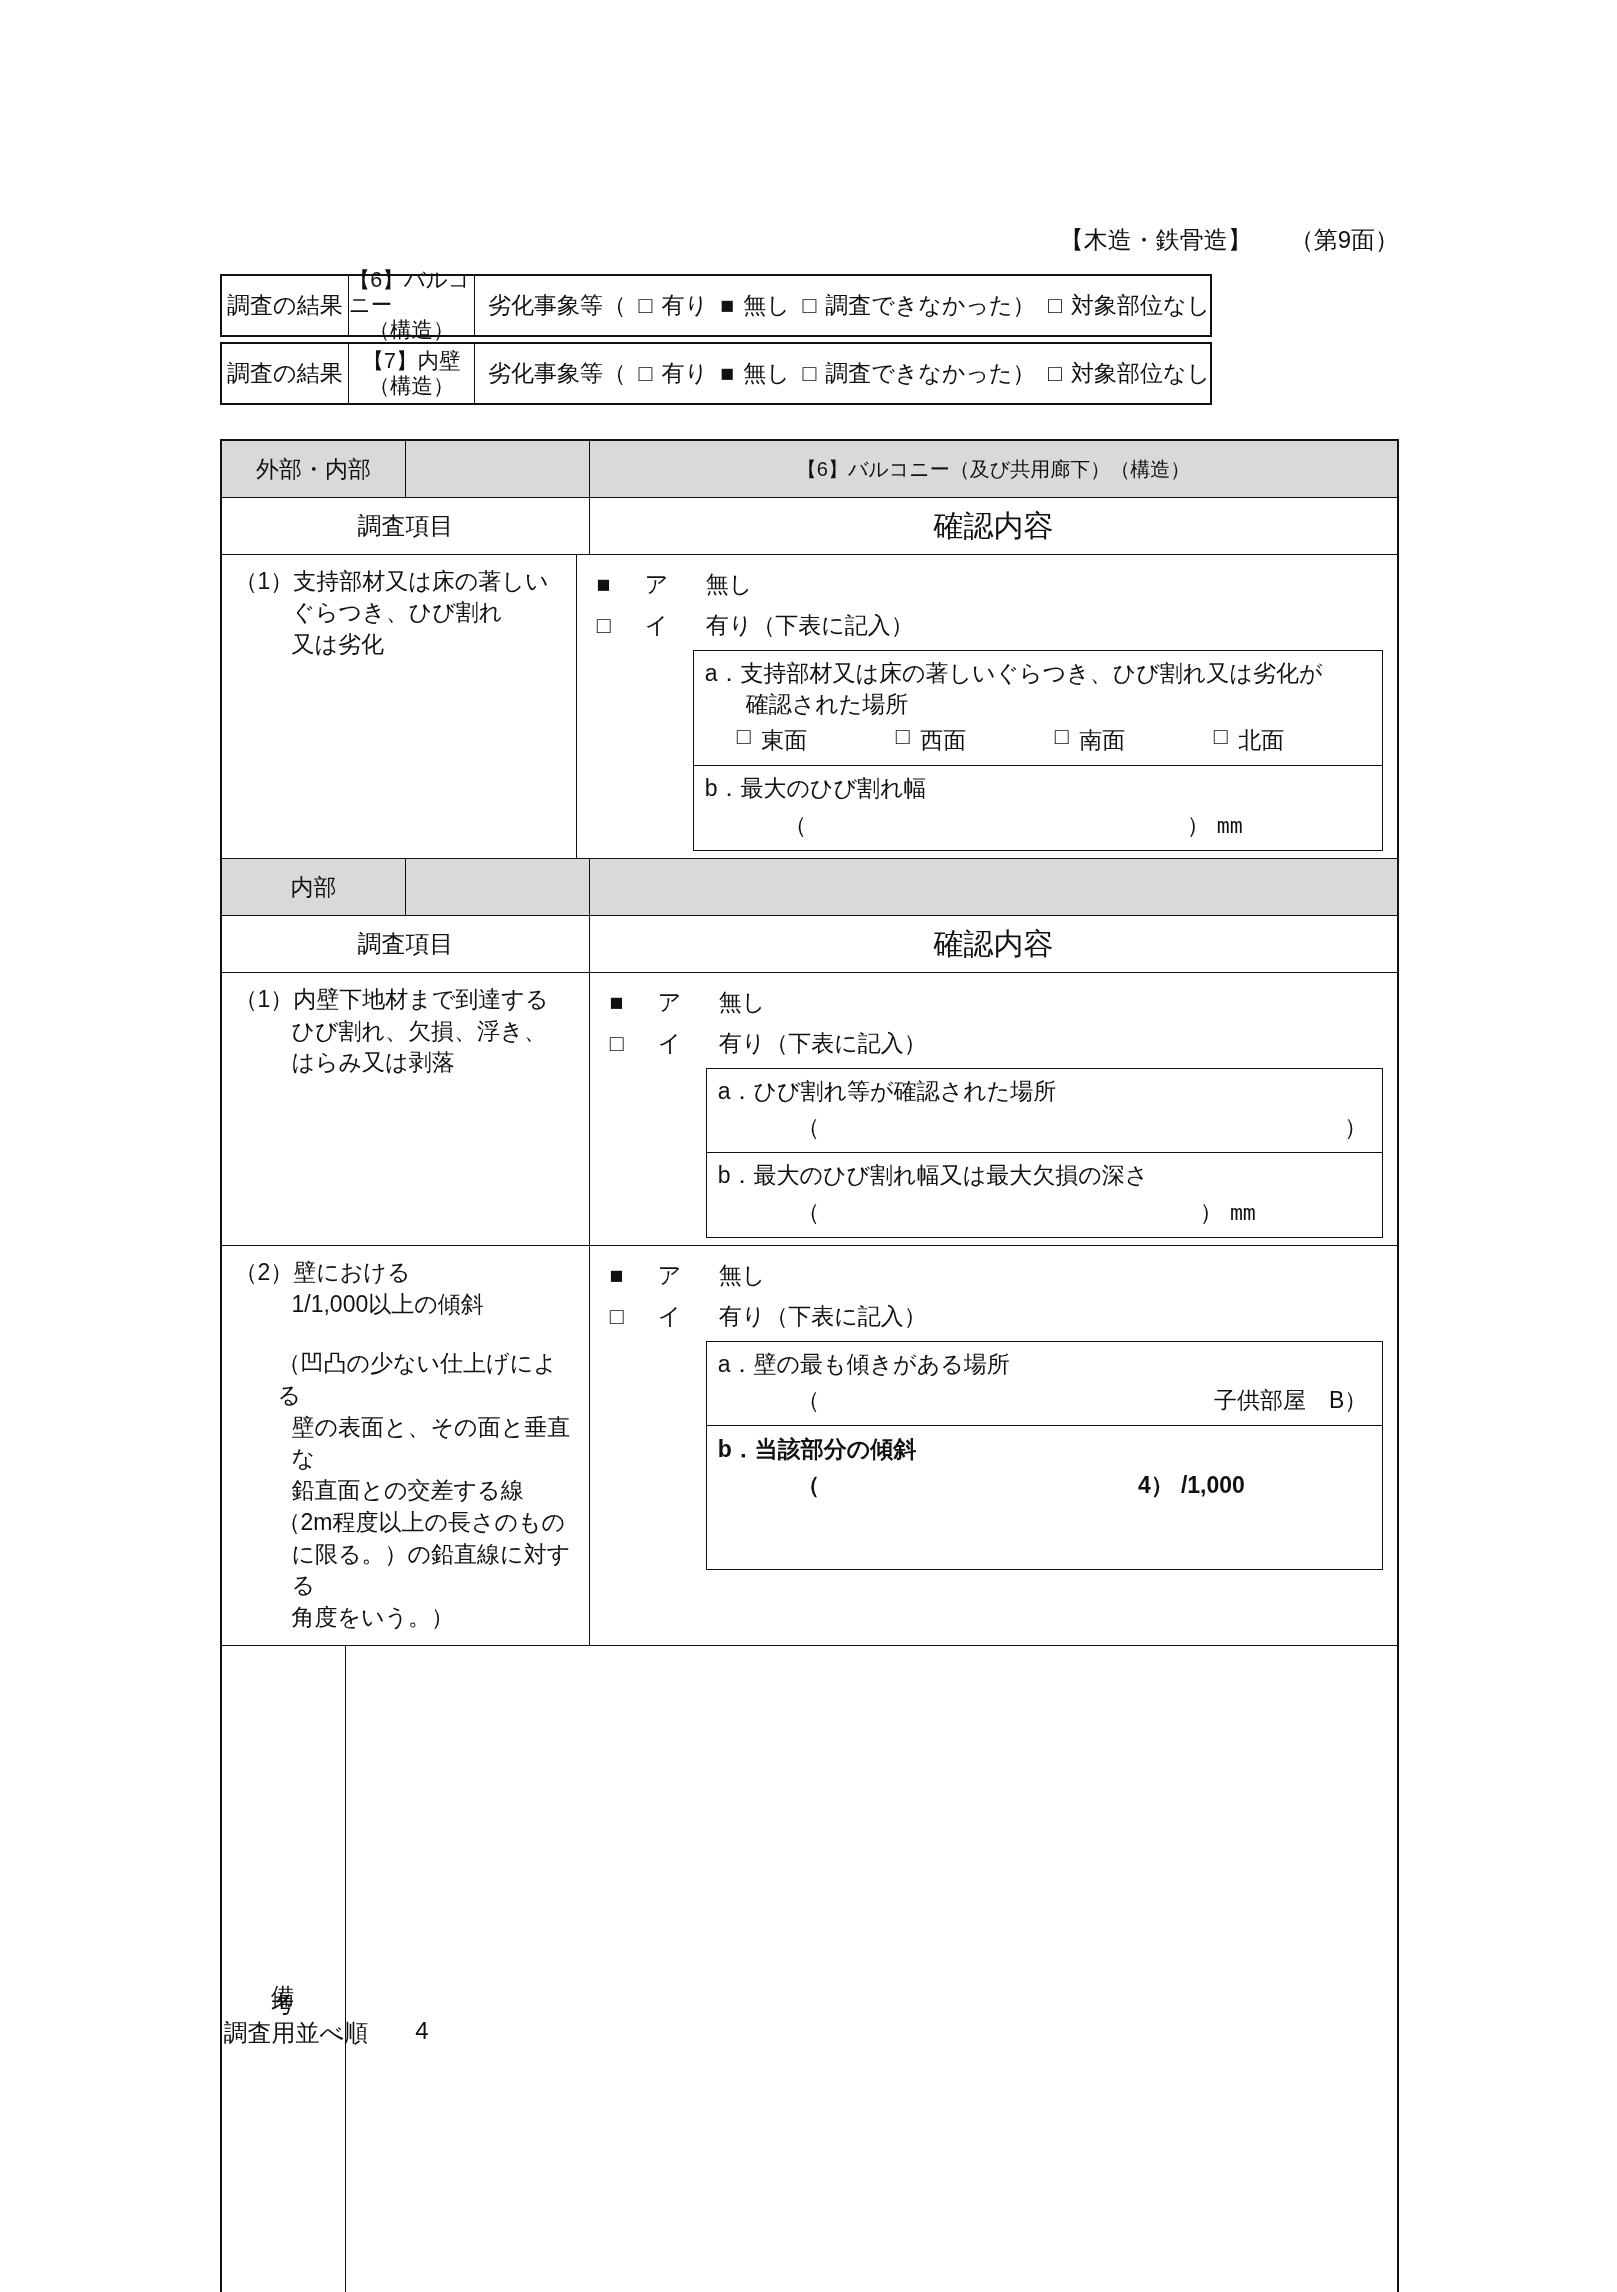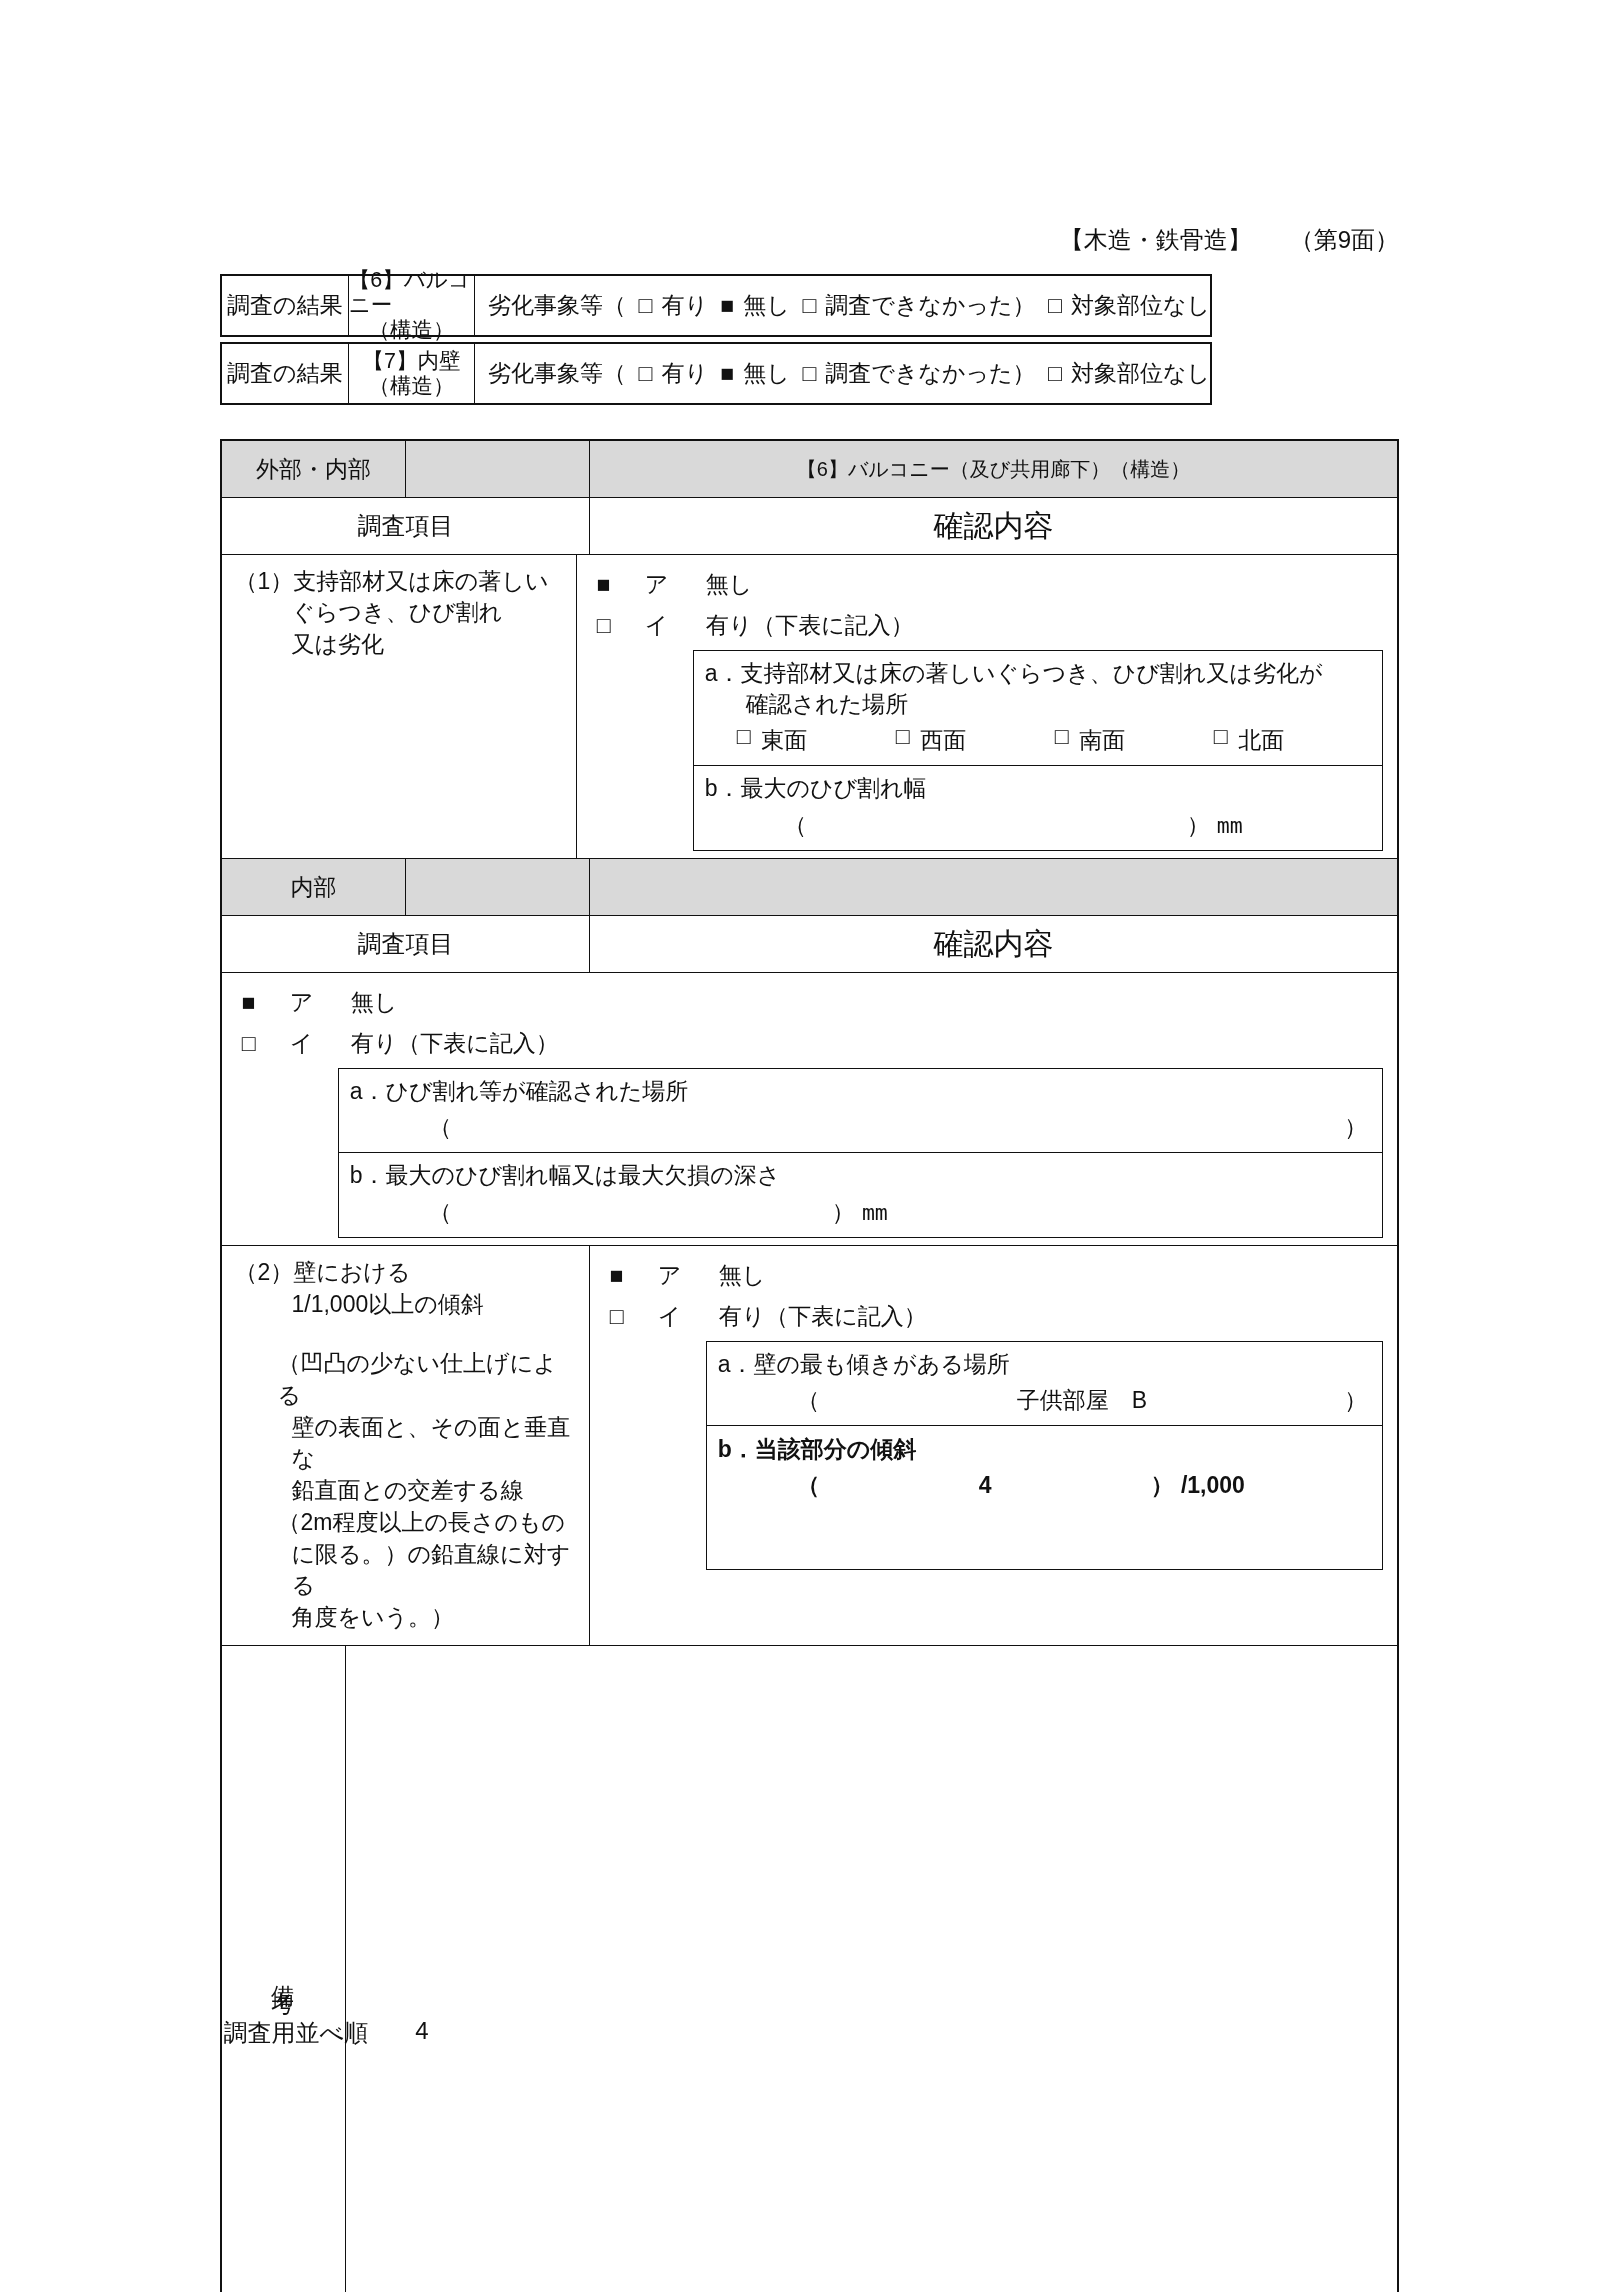--- a/index.html
+++ b/index.html
@@ -64,21 +64,21 @@
     margin-left: 116px; margin-top: 3.6px; margin-right: 7.2px;
     border: 1.8px solid #111;
   }
   .sub-row { border-bottom: 1.8px solid #111; padding: 7.2px 9px 9px 10.7px; }
   .sub-row:last-child { border-bottom: none; }
   .sub-text { line-height: 1.35; }
   .sub-text.cont { padding-left: 41px; }
   .dir-row { display: flex; padding-left: 32px; margin-top: 5.4px; }
   .dir-item { display: inline-flex; gap: 10.7px; width: 159px; }
   .paren-line { display: flex; align-items: baseline; margin-left: 79px; margin-top: 5.4px; }
-  .paren-line .blank { text-align: center; }
+  .paren-line .blank { text-align: right; }
   .pl-short .blank { width: 380px; }
   .pl-long { margin-right: 5.4px; }
   .pl-long .blank { flex: 1; }
   .unit { padding-left: 7.2px; font-family: "DejaVu Sans Mono", monospace; font-size: 21.5px; }
   .tall { min-height: 143px; font-weight: bold; }
 
   
   .remarks { height: 657px; }
   .remarks .r1 {
     width: 124px; border-right: 1.8px solid #111;
@@ -225,20 +225,25 @@
       <div class="t-row band gray">
         <div class="c1">内部</div>
         <div class="c2"></div>
       </div>
       <div class="t-row hdr">
         <div class="h1">調査項目</div>
         <div class="h2">確認内容</div>
       </div>
 
       <div class="t-row" style="min-height:192px;">
+        <div class="item-cell">
+          <div class="item-line first">（1）内壁下地材まで到達する</div>
+          <div class="item-line">ひび割れ、欠損、浮き、</div>
+          <div class="item-line">はらみ又は剥落</div>
+        </div>
         <div class="content-cell">
           <div class="kana-line">
             <span class="cb">■</span>
             <span class="kana">ア</span>
             <span>無し</span>
           </div>
           <div class="kana-line">
             <span class="cb">□</span>
             <span class="kana">イ</span>
             <span>有り（下表に記入）</span>

